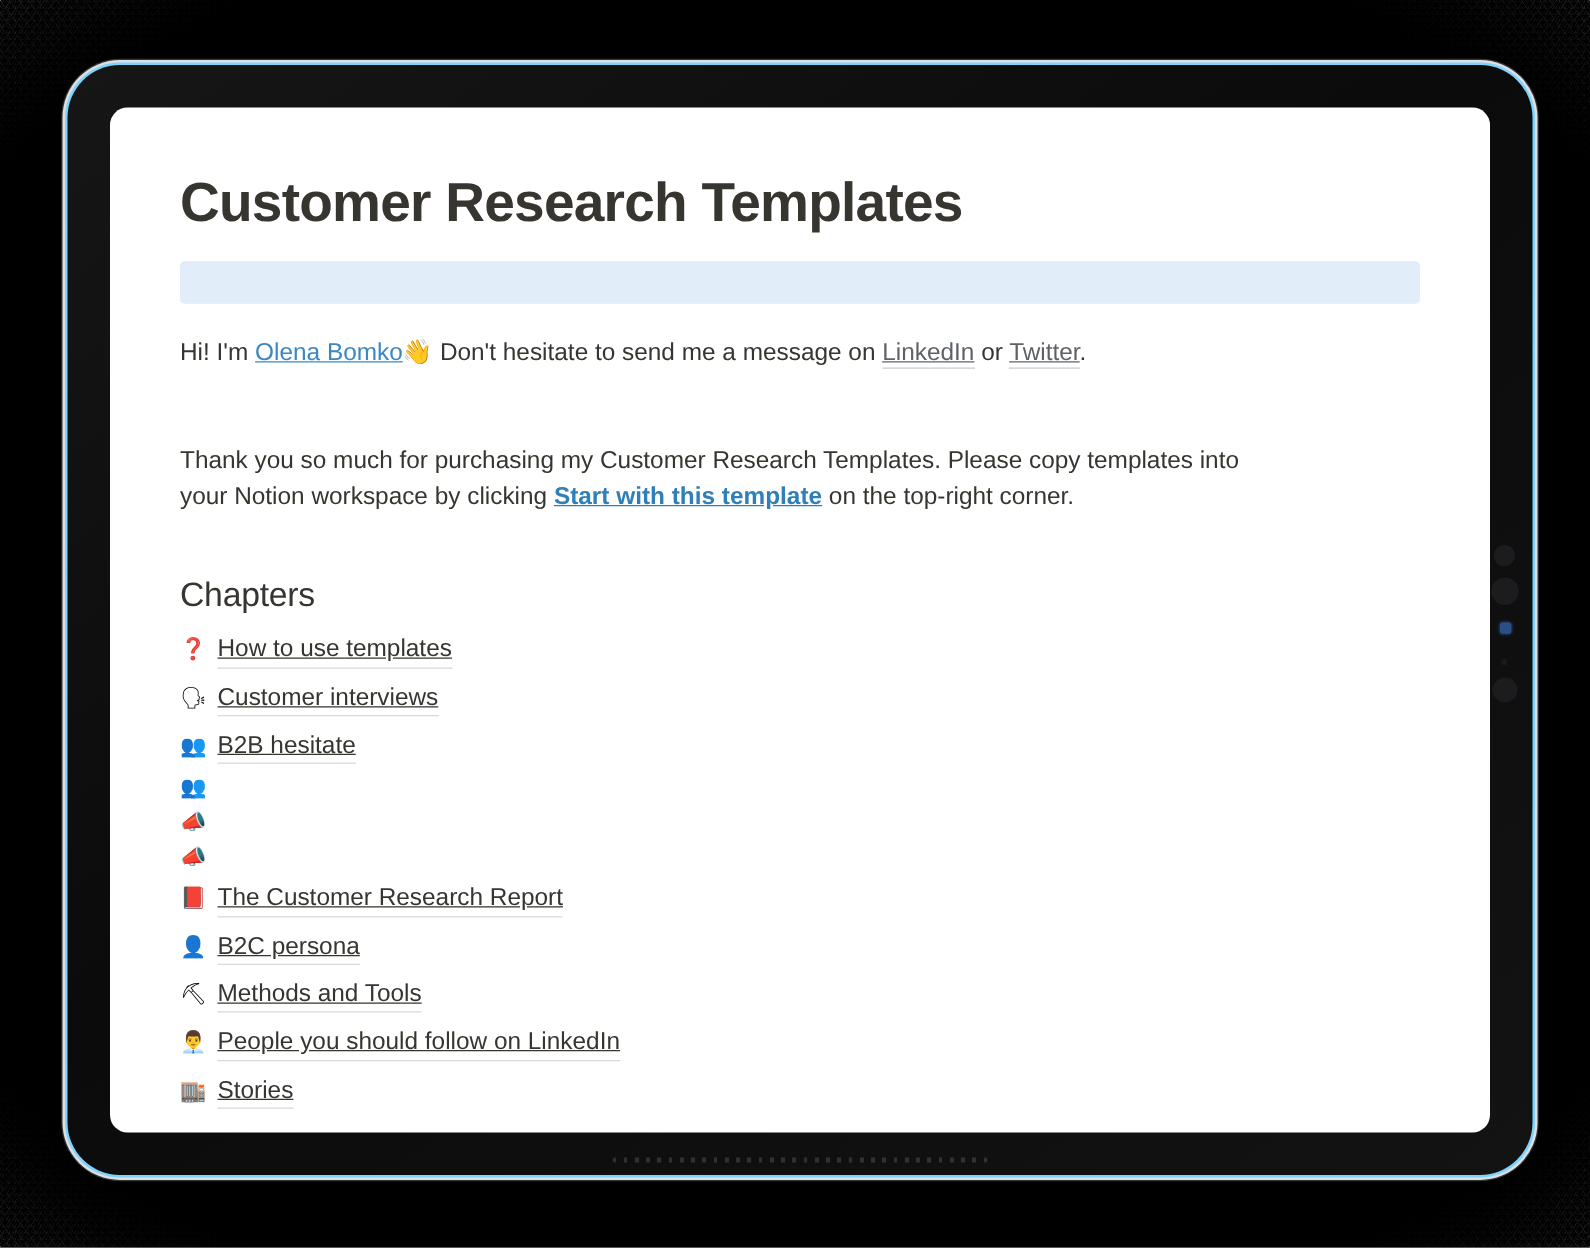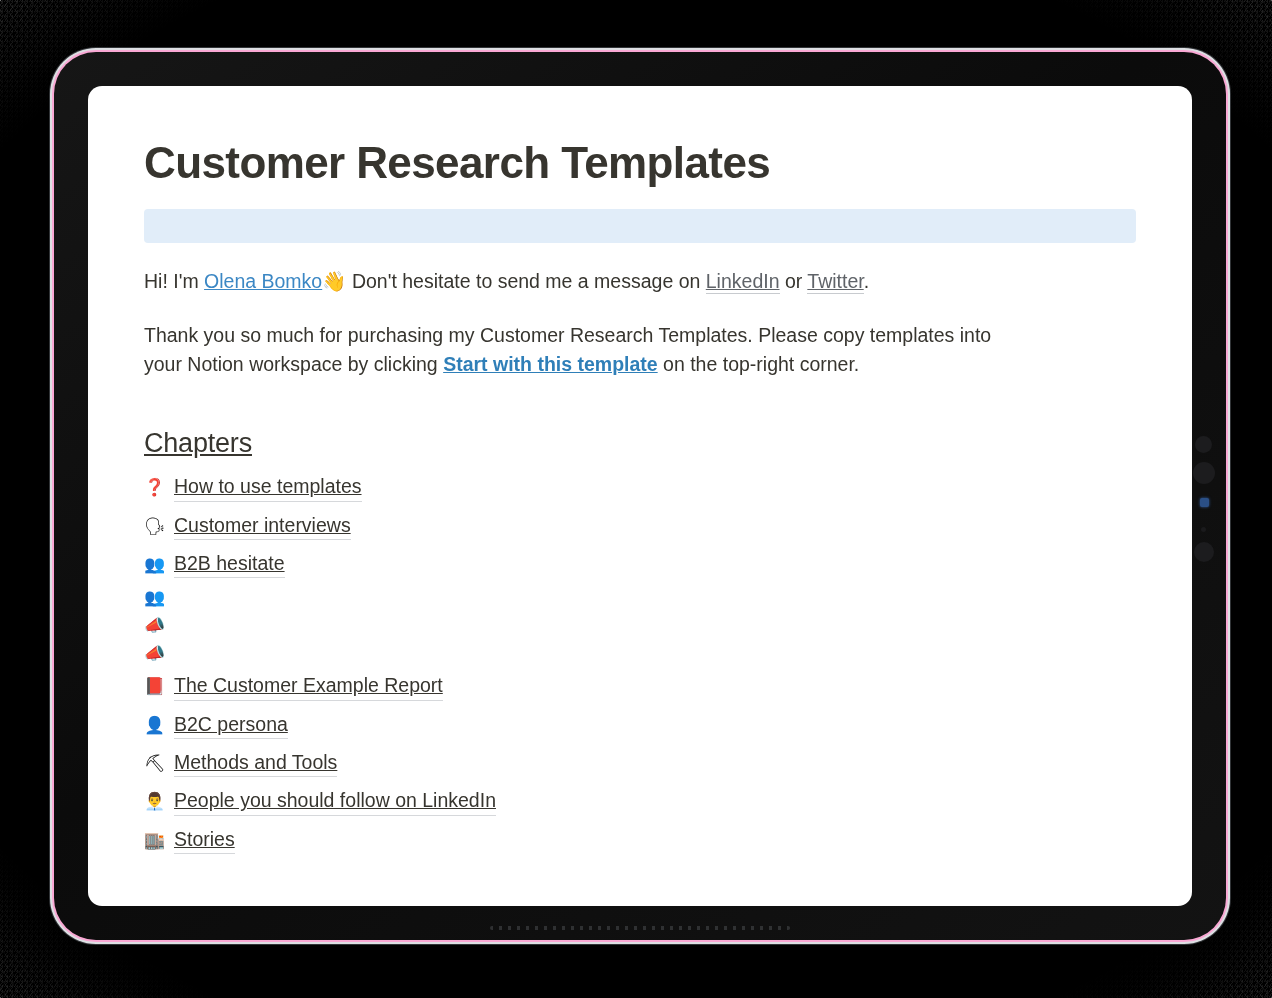--- a/index.html
+++ b/index.html
@@ -58,21 +58,21 @@
   }
 
   
   .device {
     position: absolute;
     left: 52px;
     top: 50px;
     width: 1176px;
     height: 892px;
     border-radius: 44px;
-    background: #f9a8d4;
+    background: #7dd3fc;
     box-shadow:
       0 0 0 2px rgba(235,238,242,0.92),
       0 0 0 3px rgba(90,95,100,0.55),
       0 24px 70px rgba(0,0,0,0.9);
   }
   .device-inner-bezel {
     position: absolute;
     inset: 2px;
     border-radius: 42px;
     background: linear-gradient(145deg,#161616 0%, #0b0b0b 45%, #131313 100%);
@@ -138,21 +138,21 @@
   .callout-bar {
     height: 34px;
     border-radius: 4px;
     background: #e1edf9;
     margin: 0 0 24px 0;
   }
   .intro-line {
     font-size: 19.5px;
     color: #37352f;
     line-height: 1.5;
-    margin: 0 0 24px 0;
+    margin: 0 0 56px 0;
   }
   .intro-line .name-link {
     color: #3b87c4;
   }
   .intro-line .gray-link {
     color: #5f6368;
     border-bottom: 1px solid #c8cbcf;
     padding-bottom: 1px;
   }
   .emoji {
@@ -170,21 +170,20 @@
     color: #2f7fb8;
     font-weight: bold;
     margin-top: 26px;
   }
   .section-heading {
     font-size: 27px;
     font-weight: normal;
     color: #37352f;
     margin: 0 0 10px 0;
     letter-spacing: -0.2px;
-    text-decoration: underline;
   }
   .chapter-list {
     list-style: none;
     margin: 0;
     padding: 0;
   }
   .chapter-item {
     display: flex;
     align-items: baseline;
     gap: 10px;
@@ -259,21 +258,21 @@
           <span class="chapter-icon">👥</span>
         </li>
         <li class="chapter-item">
           <span class="chapter-icon">📣</span>
         </li>
         <li class="chapter-item">
           <span class="chapter-icon">📣</span>
         </li>
         <li class="chapter-item">
           <span class="chapter-icon">📕</span>
-          <a class="chapter-label" href="#">The Customer Example Report</a>
+          <a class="chapter-label" href="#">The Customer Research Report</a>
         </li>
         <li class="chapter-item">
           <span class="chapter-icon">👤</span>
           <a class="chapter-label" href="#">B2C persona</a>
         </li>
         <li class="chapter-item">
           <span class="chapter-icon">⛏</span>
           <a class="chapter-label" href="#">Methods and Tools</a>
         </li>
         <li class="chapter-item">

